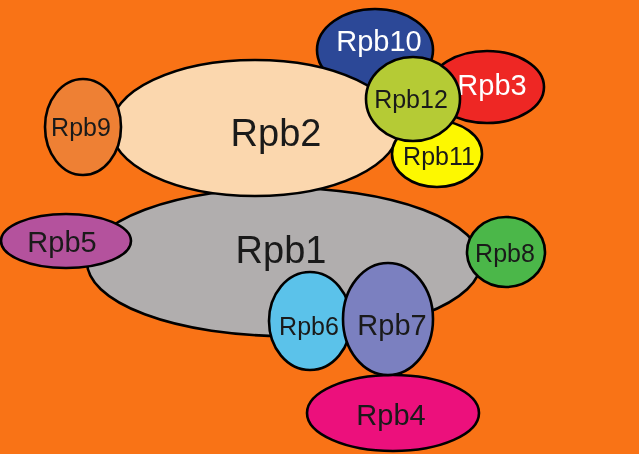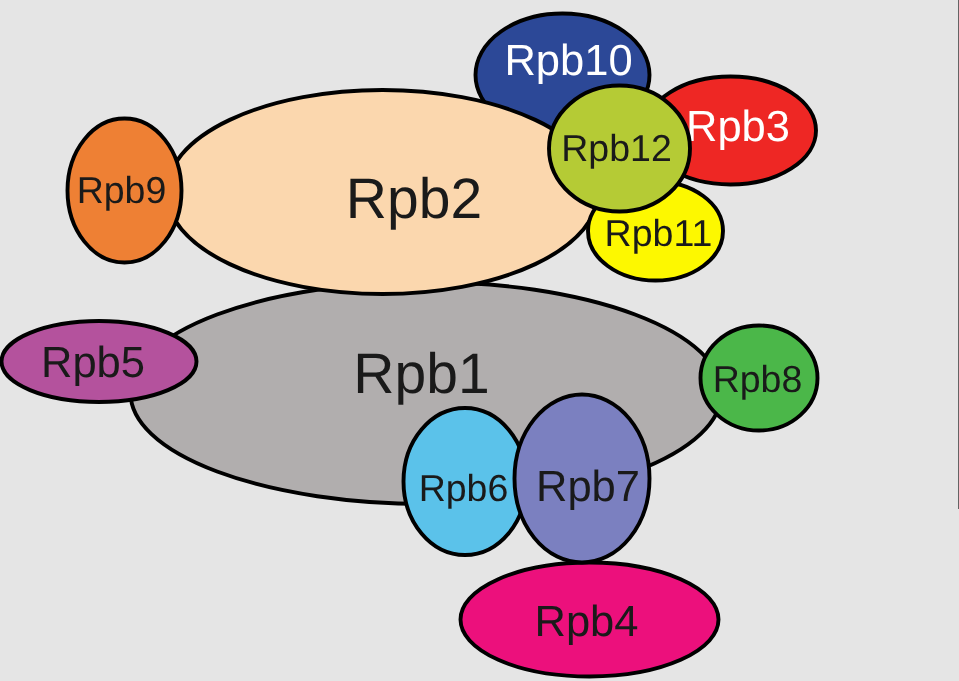--- a/index.html
+++ b/index.html
@@ -7,21 +7,21 @@
     padding: 0;
     background: #000000;
   }
   body {
     font-family: "Liberation Sans", "DejaVu Sans", sans-serif;
   }
   #stage {
     position: relative;
     width: 639px;
     height: 454px;
-    background: #e5e5e5;
+    background: #f97316;
     overflow: hidden;
   }
   #diagram-svg {
     display: block;
     width: 639px;
     height: 454px;
   }
   .subunit-label {
     font-family: "Liberation Sans", "DejaVu Sans", sans-serif;
     pointer-events: none;

